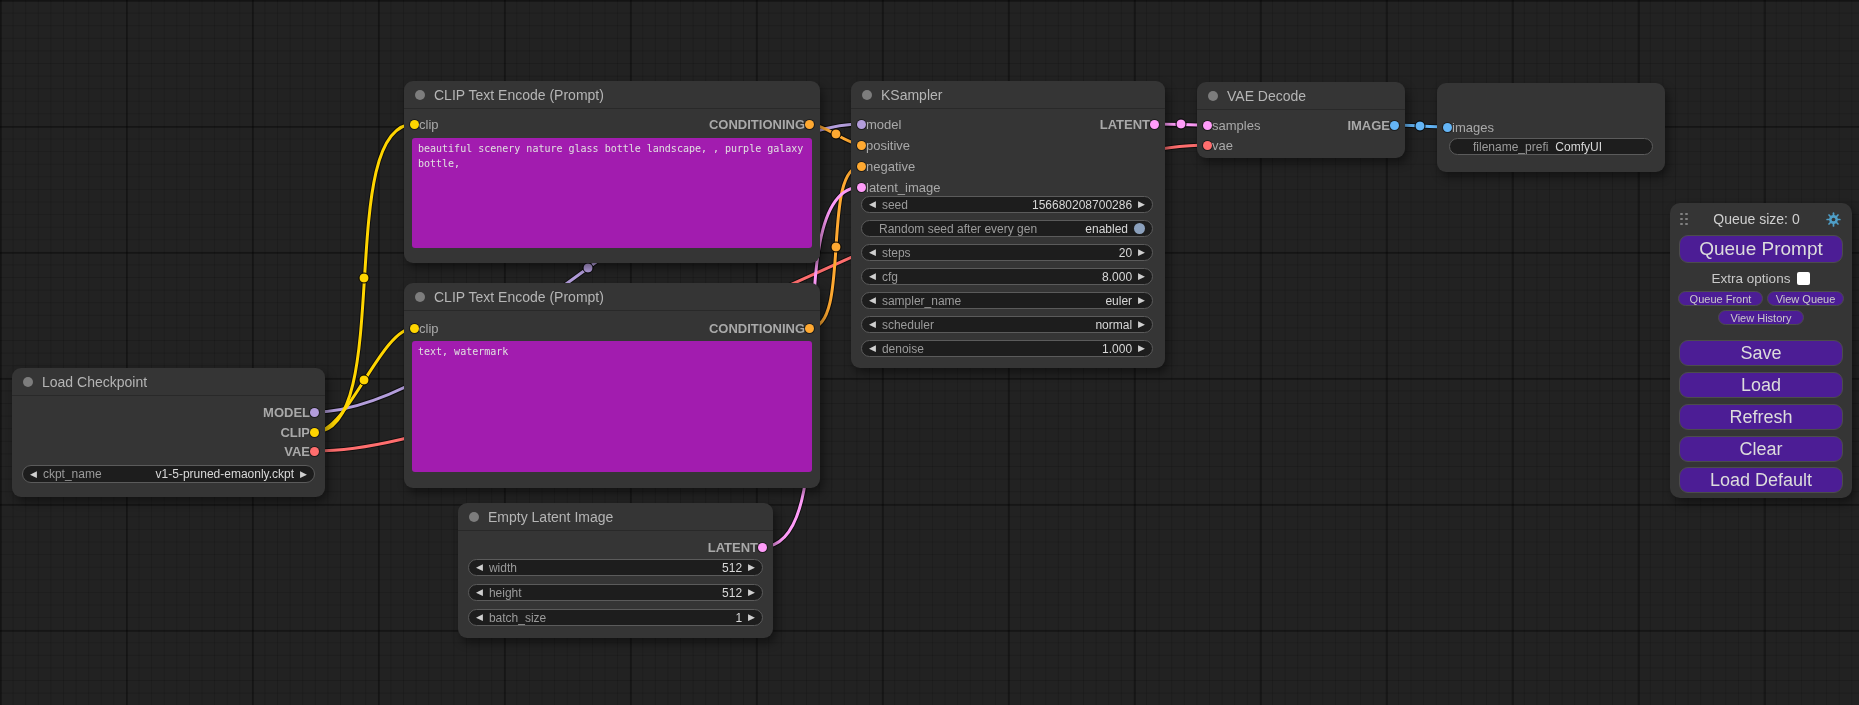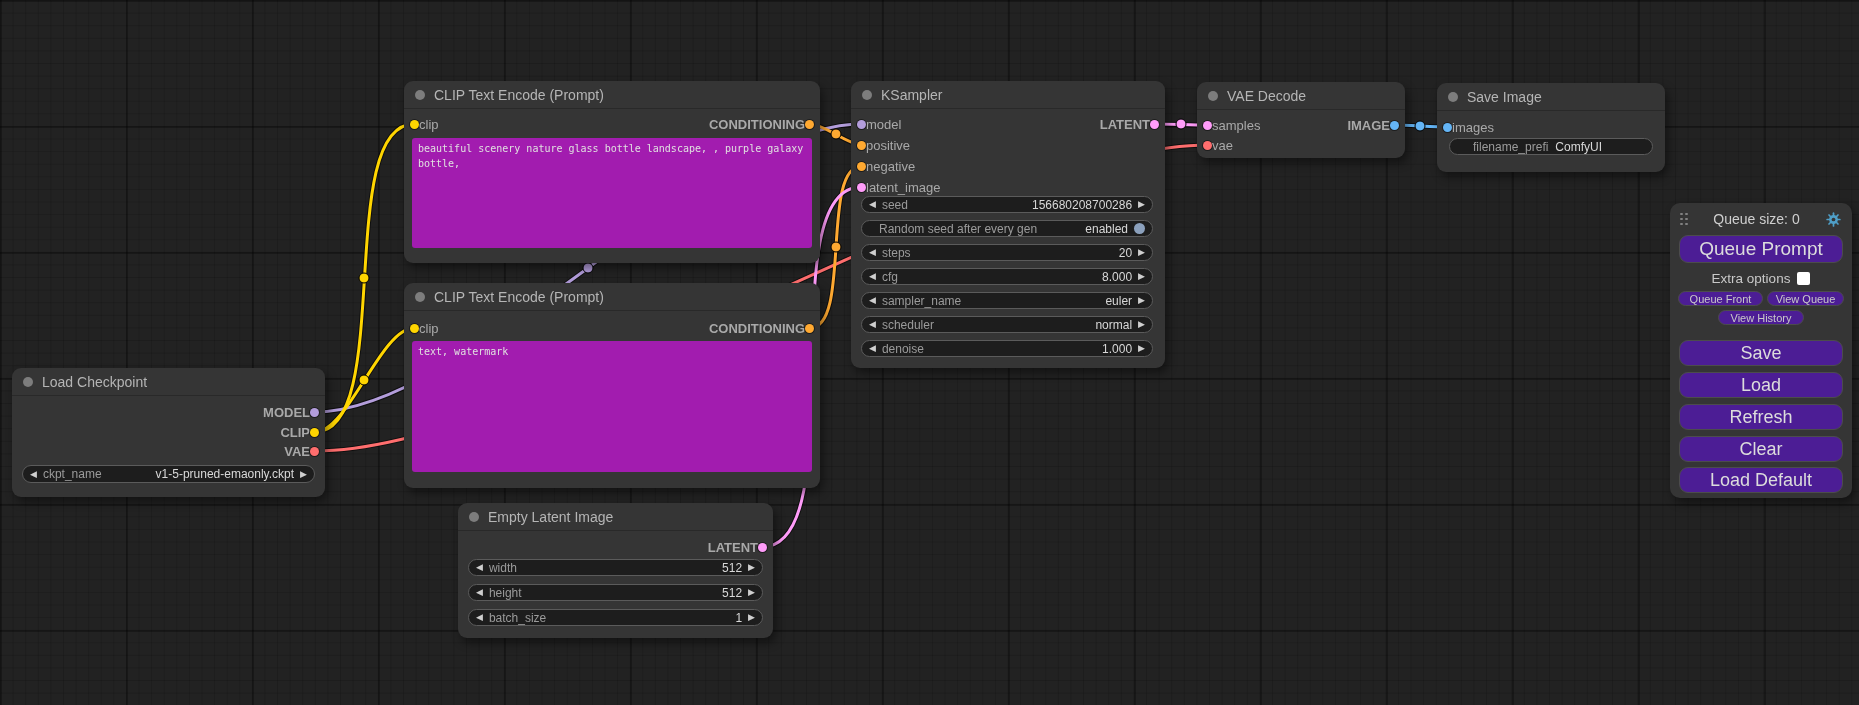--- a/index.html
+++ b/index.html
@@ -241,24 +241,20 @@
     <span class="sdot" style="background: rgb(255, 110, 110);"></span>
     <span>vae</span>
   </div>
   <div class="slot out" style="top:34px;">
     <span class="sdot" style="background: rgb(100, 181, 246);"></span>
     <span>IMAGE</span>
   </div>
 </div>
 
 <div class="node" style="left:1437px;top:83px;width:228px;height:89px;">
-  <div class="ntitle">
-    <span class="tdot"></span>
-    <span>Save Image</span>
-  </div>
   <div class="slot in" style="top:35px;">
     <span class="sdot" style="background: rgb(100, 181, 246);"></span>
     <span>images</span>
   </div>
   <div class="widget" style="left:12px;top:55px;width:204px;justify-content:center;">
     <span class="wlabel" style="margin-left:16px;">filename_prefix</span>
     <span class="wvalue" style="margin-right:43px;">ComfyUI</span>
   </div>
 </div>
 

